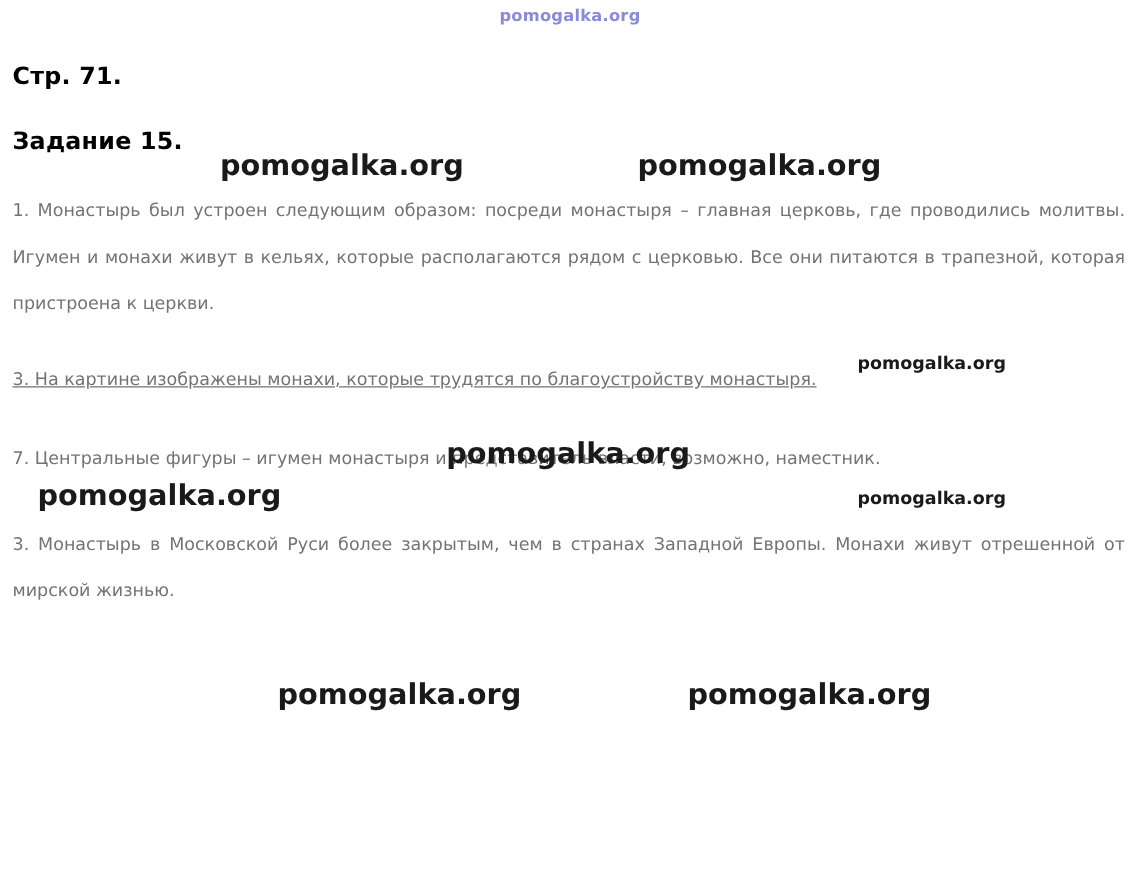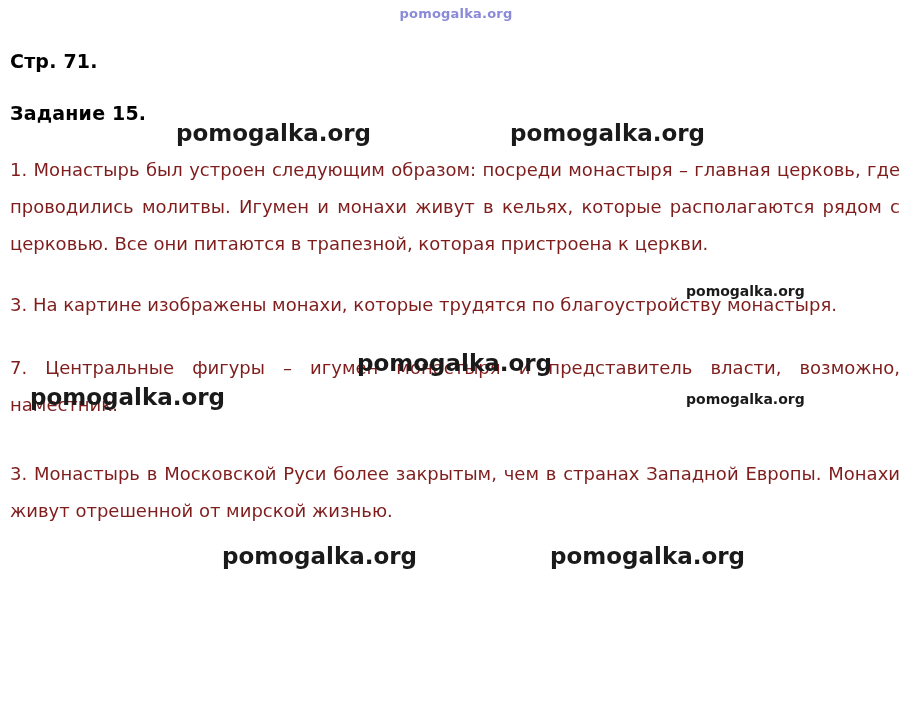--- a/index.html
+++ b/index.html
@@ -45,31 +45,31 @@
     padding-top: 4px;
     letter-spacing: 0.2px;
   }
   .task-title {
     font-size: 19px;
     font-weight: bold;
     margin: 30px 0 0 2px;
     letter-spacing: 0.2px;
   }
   .para {
-    font-size: 18px;
+    font-size: 14px;
     line-height: 37px;
     text-align: justify;
     text-justify: inter-word;
     margin: 0;
     padding: 0 6px 0 2px;
-    color: #7f1d1d;
+    color: #737373;
   }
   .para.p1 { margin-top: 27px; }
   .para.p2 { margin-top: 26px; }
-  .para.p3 { margin-top: 24px; }
+  .para.p3 { margin-top: 24px; text-decoration: underline; }
   .para.p4 { margin-top: 26px; }
   .para.p5 { margin-top: 32px; }
 
   .wm {
     position: absolute;
     font-weight: bold;
     color: #1a1a1a;
     white-space: nowrap;
     pointer-events: none;
   }

